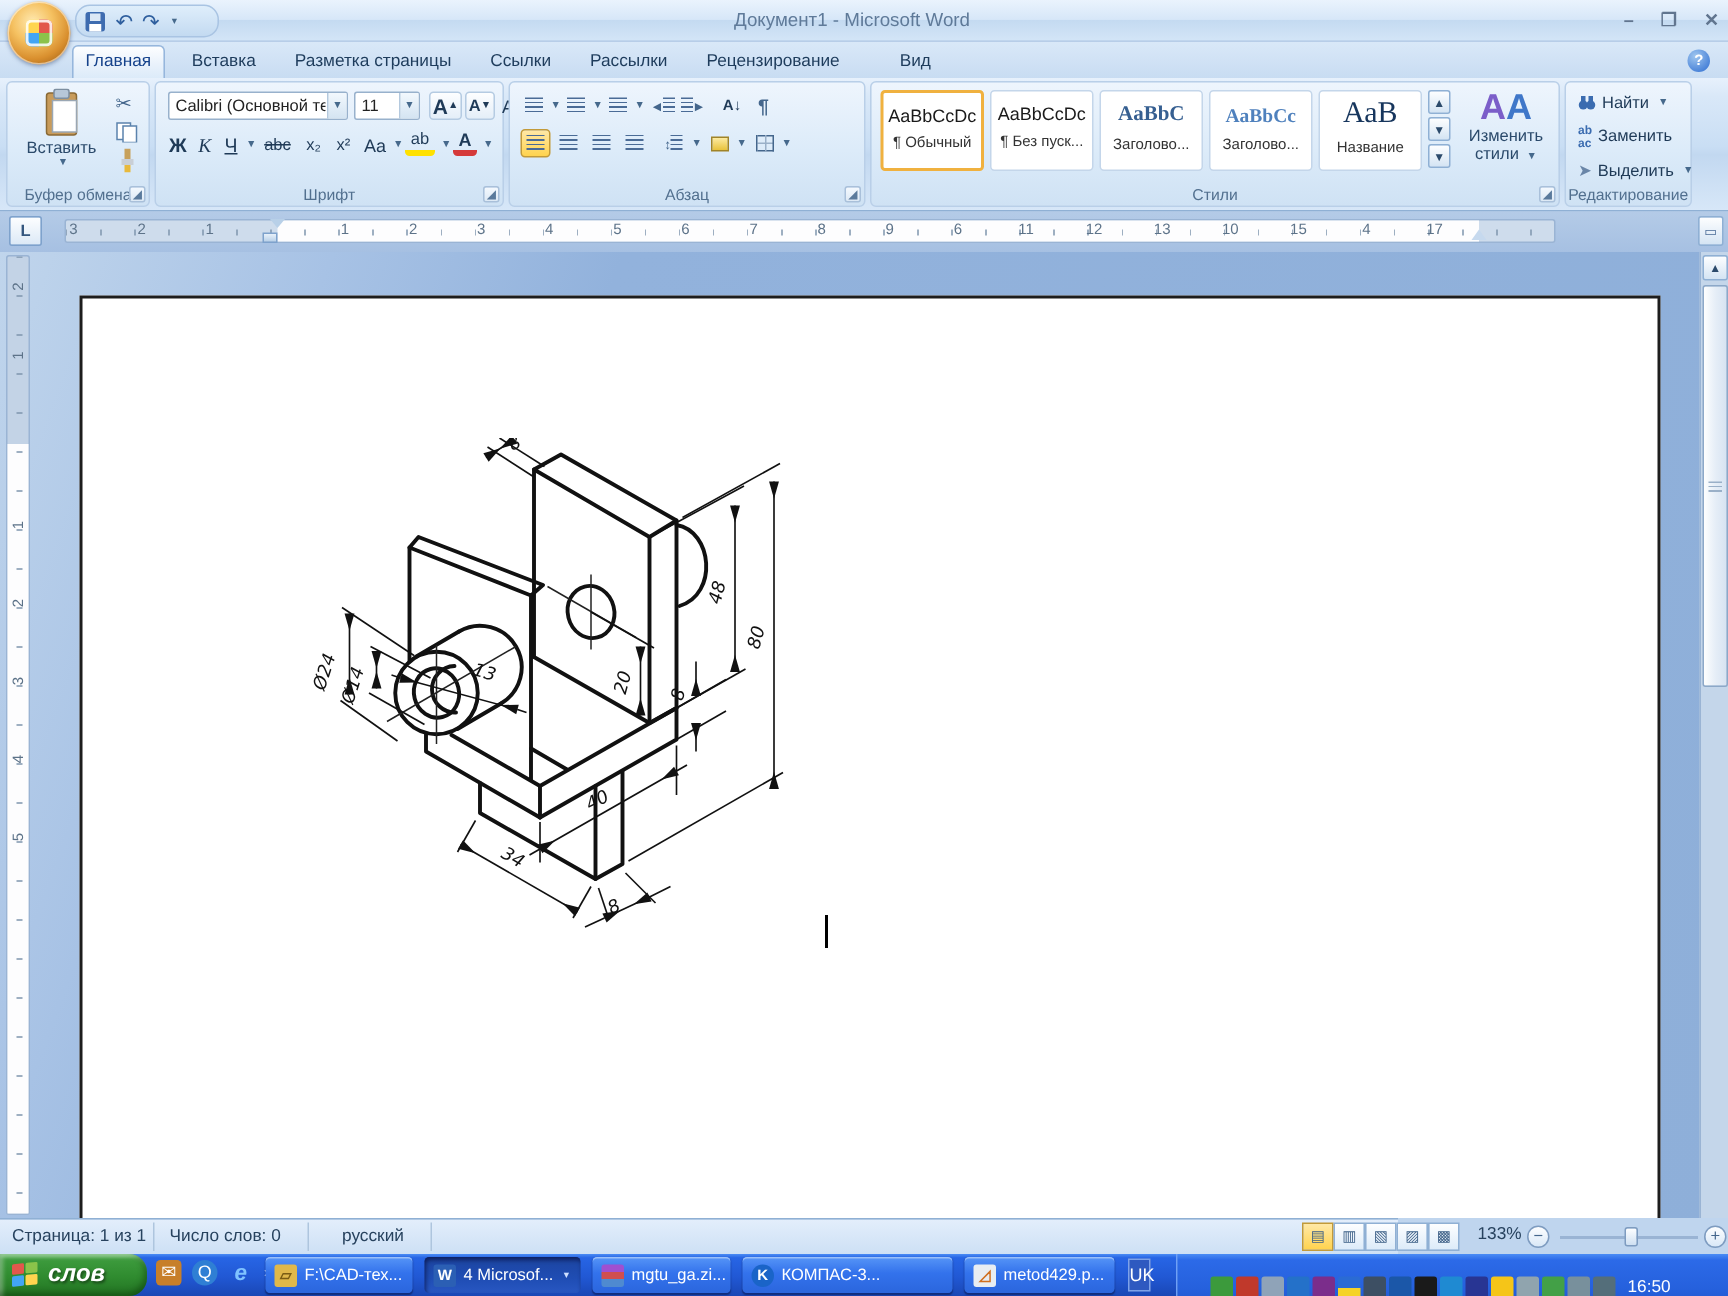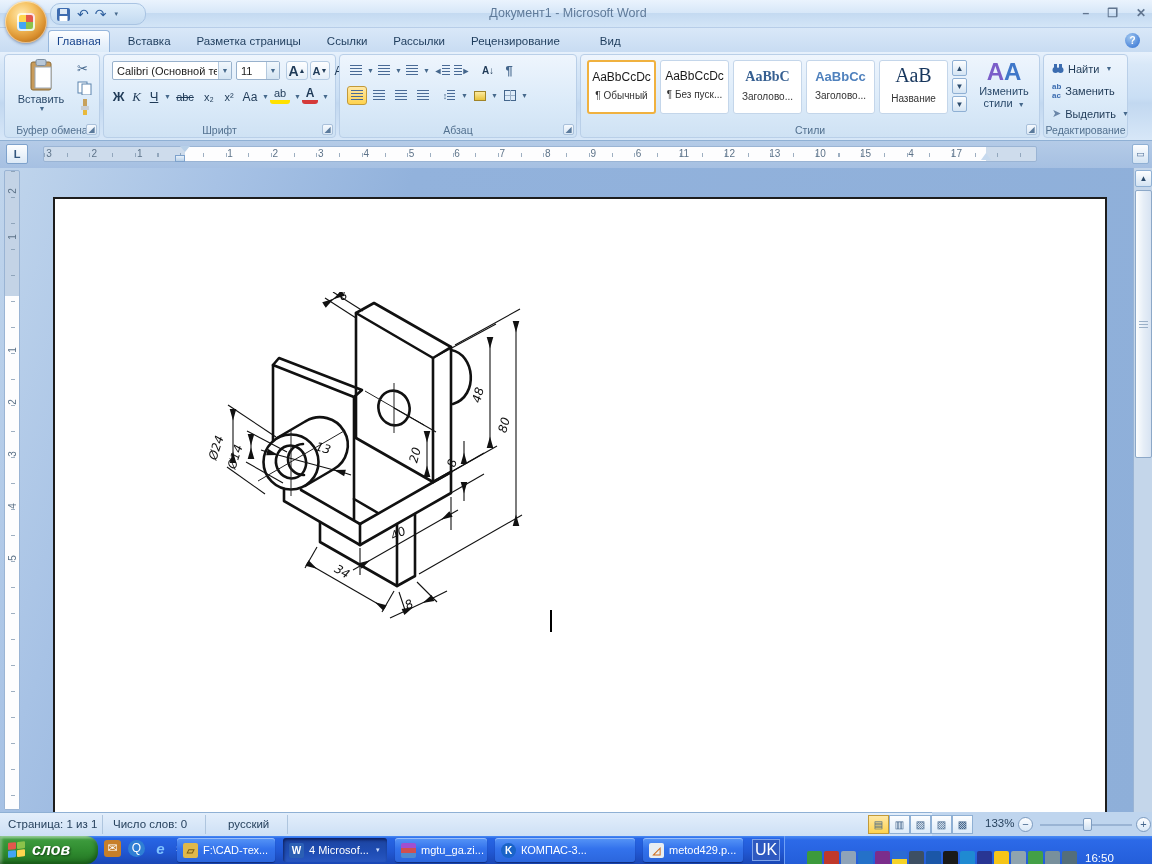--- a/index.html
+++ b/index.html
@@ -78,21 +78,21 @@
 .startbtn{position:absolute;left:0;top:0;width:98px;height:28px;border-radius:0 12px 12px 0;background:linear-gradient(#6fc26f 0%,#3d9b3d 12%,#2f8b2f 55%,#227222 100%);box-shadow:inset -2px -2px 4px rgba(0,40,0,.4),inset 2px 2px 3px rgba(255,255,255,.35);display:flex;align-items:center;gap:6px;padding-left:8px;}
 .startbtn span{color:#fff;font-weight:bold;font-style:italic;font-size:16px;text-shadow:1px 1px 2px rgba(0,0,0,.5);}
 .winflag{width:18px;height:16px;display:grid;grid-template-columns:8px 8px;grid-template-rows:7px 7px;gap:1px;transform:skewY(-6deg);}
 .winflag i{border-radius:1px;}
 .ql{position:absolute;left:104px;top:4px;display:flex;gap:7px;align-items:center;}
 .qlicon{width:17px;height:17px;border-radius:3px;font-size:12px;text-align:center;line-height:17px;color:#fff;}
 .chev{color:#dce9ff;font-size:10px;font-weight:bold;}
 .taskbtn{position:absolute;top:2px;height:24px;border-radius:3px;background:linear-gradient(#5695f7,#3372ec 45%,#2b66dd);box-shadow:inset 0 1px 0 rgba(255,255,255,.4),0 1px 1px rgba(0,0,30,.4);color:#fff;font-size:11px;display:flex;align-items:center;gap:5px;padding:0 6px;white-space:nowrap;overflow:hidden;}
 .taskbtn.active{background:linear-gradient(#1c44a0,#1f4db4 60%,#2857c2);box-shadow:inset 1px 2px 3px rgba(0,0,40,.55);}
 .ticon{width:15px;height:15px;border-radius:2px;font-size:10px;font-weight:bold;text-align:center;line-height:15px;color:#fff;flex:0 0 auto;}
-.langbox{position:absolute;left:752px;top:3px;width:28px;height:22px;background:#2e59c0;border:1px solid #7ea2e8;color:#fff;font-size:16px;text-align:center;line-height:20px;}
+.langbox{position:absolute;left:752px;top:3px;width:15px;height:22px;background:#2e59c0;border:1px solid #7ea2e8;color:#fff;font-size:12px;text-align:center;line-height:20px;}
 .tray{position:absolute;left:784px;top:0;right:0;height:44px;background:linear-gradient(#4a8cf5 0%,#2c6ae8 9%,#2560dc 55%,#1e4fc0 100%);border-left:1px solid #6fa0f5;display:flex;align-items:center;padding-left:22px;gap:2px;}
 .trayicon{width:15px;height:15px;border-radius:2px;font-size:9px;color:#fff;text-align:center;line-height:15px;flex:0 0 auto;}
 .clock{color:#fff;font-size:11.5px;margin-left:6px;}
 
 .drawingsvg{position:absolute;left:207px;top:124px;}
 text.dim{font-family:"DejaVu Sans",sans-serif;font-style:italic;font-size:12px;fill:#111;text-anchor:middle;}
 </style>
 </head>
 <body>
 
@@ -253,21 +253,21 @@
       </div>
       <div class="stylebox" style="left:79px;">
         <span class="ssample">AaBbCcDc</span>
         <span class="sname">¶ Без пуск...</span>
       </div>
       <div class="stylebox" style="left:152px;">
         <span class="ssample" style="font-weight:bold;color:#365f91;font-size:14px;font-family:'Liberation Serif',serif;">AaBbC</span>
         <span class="sname">Заголово...</span>
       </div>
       <div class="stylebox" style="left:225px;">
-        <span class="ssample" style="font-weight:bold;color:#4f81bd;font-size:13px;font-family:Liberation Sans, sans-serif;">AaBbCc</span>
+        <span class="ssample" style="font-weight:bold;color:#4f81bd;font-size:13px;font-family:Liberation Serif, serif;">AaBbCc</span>
         <span class="sname">Заголово...</span>
       </div>
       <div class="stylebox" style="left:298px;">
         <span class="ssample" style="color:#17365d;font-size:20px;font-family:'Liberation Serif',serif;margin-top:3px;">АаВ</span>
         <span class="sname">Название</span>
       </div>
       <div class="abs" style="left:371px;top:5px;width:15px;height:54px;">
         <div class="scrollbtn" style="top:0;height:16px;width:15px;position:relative;left:0;">▲</div>
         <div class="scrollbtn" style="top:2px;height:16px;width:15px;position:relative;left:0;">▼</div>
         <div class="scrollbtn" style="top:4px;height:16px;width:15px;position:relative;left:0;">▼</div>

